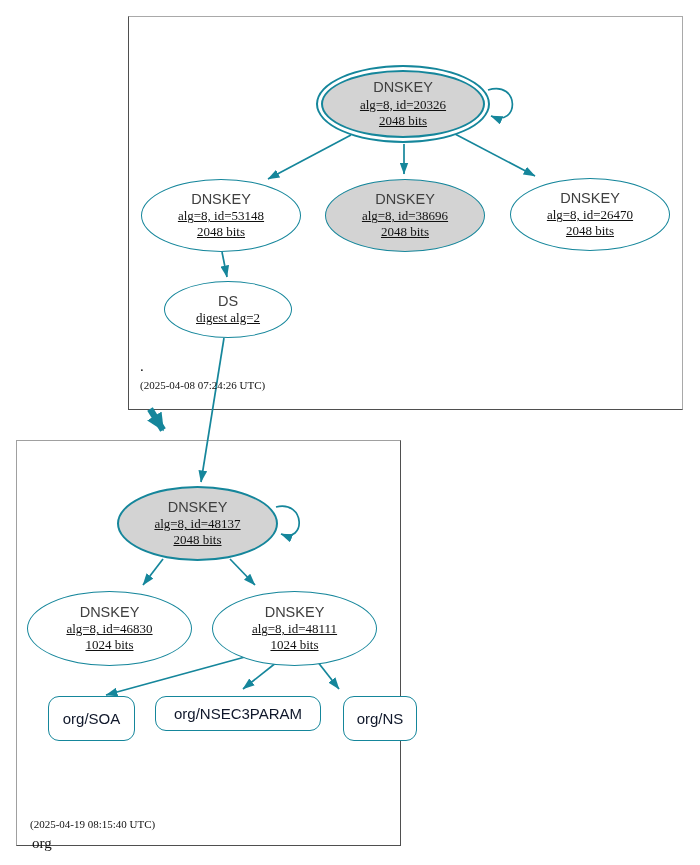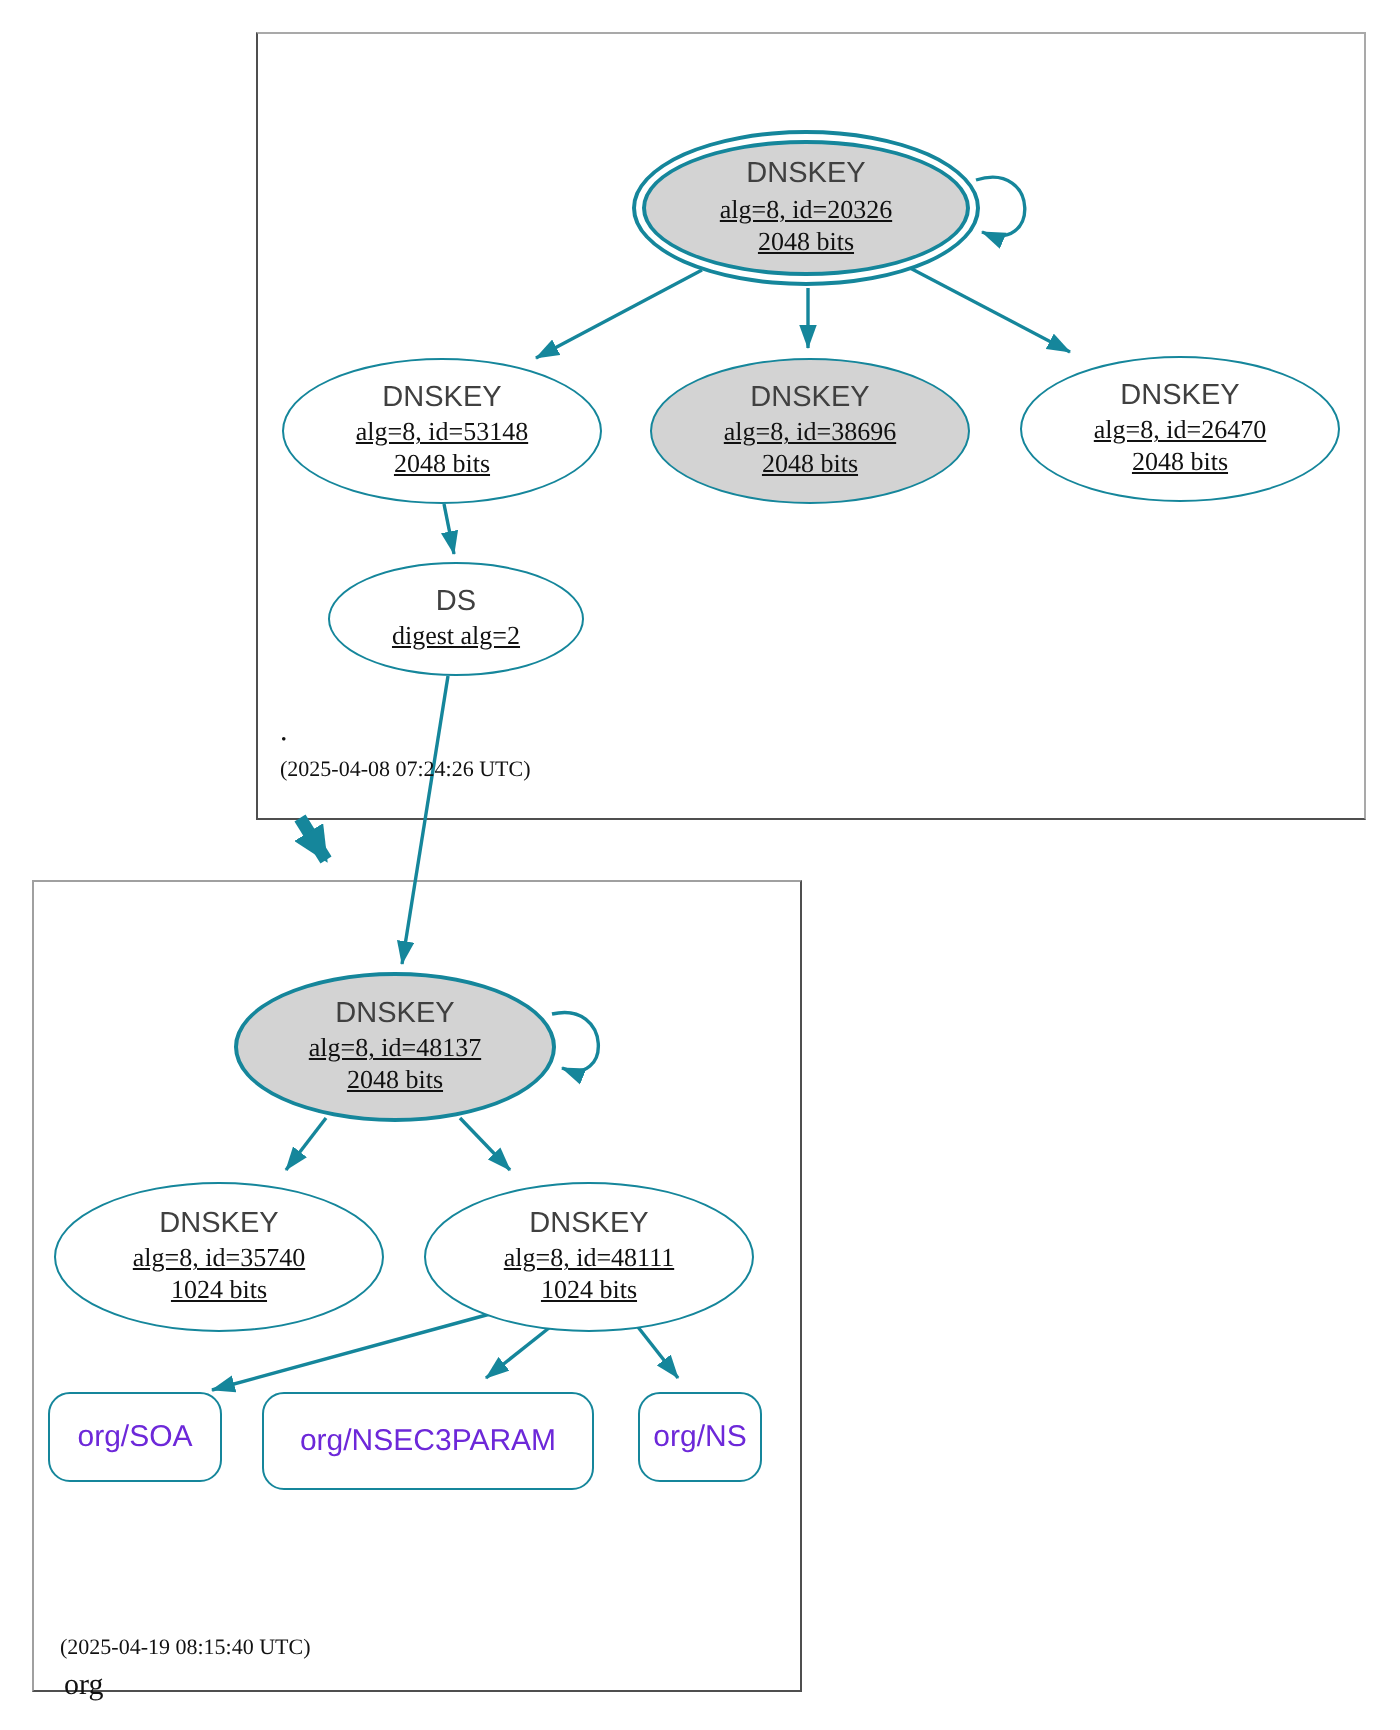--- a/index.html
+++ b/index.html
@@ -35,21 +35,21 @@
   .double-inner {
     position:absolute; left:3px; top:3px; right:3px; bottom:3px;
     border:2px solid #15869b; border-radius:50%; background:#d3d3d3;
     display:flex; flex-direction:column; align-items:center; justify-content:center; text-align:center;
   }
   .node-title { font-family:"Liberation Sans", sans-serif; font-size:14.5px; color:#404040; line-height:1.2; }
   .node-sub   { font-family:"Liberation Serif", serif; font-size:13px; color:#111; line-height:1.22;text-decoration:underline; }
   .rrset {
     position:absolute; border:1.8px solid #15869b; border-radius:11px; background:#ffffff;
     display:flex; align-items:center; justify-content:center; z-index:4;
-    font-family:"Liberation Sans", sans-serif; font-size:15px; color:#6d28d9;
+    font-family:"Liberation Sans", sans-serif; font-size:15px; color:#0f172a;margin-left:24px;
   }
 </style>
 </head>
 <body>
 
 <div class="canvas">
 
   <div class="zone-box root"></div>
   <div class="zone-box org"></div>
 
@@ -120,36 +120,36 @@
   <div class="zone-ts" style="left:140px; top:379px;">(2025-04-08 07:24:26 UTC)</div>
 
   <div class="ellipse gray thick" style="left:117px; top:486px; width:161px; height:75px;">
     <div class="node-title">DNSKEY</div>
     <div class="node-sub">alg=8, id=48137</div>
     <div class="node-sub">2048 bits</div>
   </div>
 
   <div class="ellipse" style="left:27px; top:591px; width:165px; height:75px;">
     <div class="node-title">DNSKEY</div>
-    <div class="node-sub">alg=8, id=35740</div>
+    <div class="node-sub">alg=8, id=46830</div>
     <div class="node-sub">1024 bits</div>
   </div>
 
   <div class="ellipse" style="left:212px; top:591px; width:165px; height:75px;">
     <div class="node-title">DNSKEY</div>
     <div class="node-sub">alg=8, id=48111</div>
     <div class="node-sub">1024 bits</div>
   </div>
 
   <div class="rrset" style="left:24px; top:696px; width:87px; height:45px;">
     <span>org/SOA</span>
   </div>
-  <div class="rrset" style="left:131px; top:696px; width:166px; height:49px;">
+  <div class="rrset" style="left:131px; top:696px; width:166px; height:35px;">
     <span>org/NSEC3PARAM</span>
   </div>
-  <div class="rrset" style="left:319px; top:696px; width:62px; height:45px;">
+  <div class="rrset" style="left:319px; top:696px; width:74px; height:45px;">
     <span>org/NS</span>
   </div>
 
   <div class="zone-label" style="left:32px; top:795px;margin-top:40px;">org</div>
   <div class="zone-ts" style="left:30px; top:818px;">(2025-04-19 08:15:40 UTC)</div>
 
 </div>
 
 </body></html>

